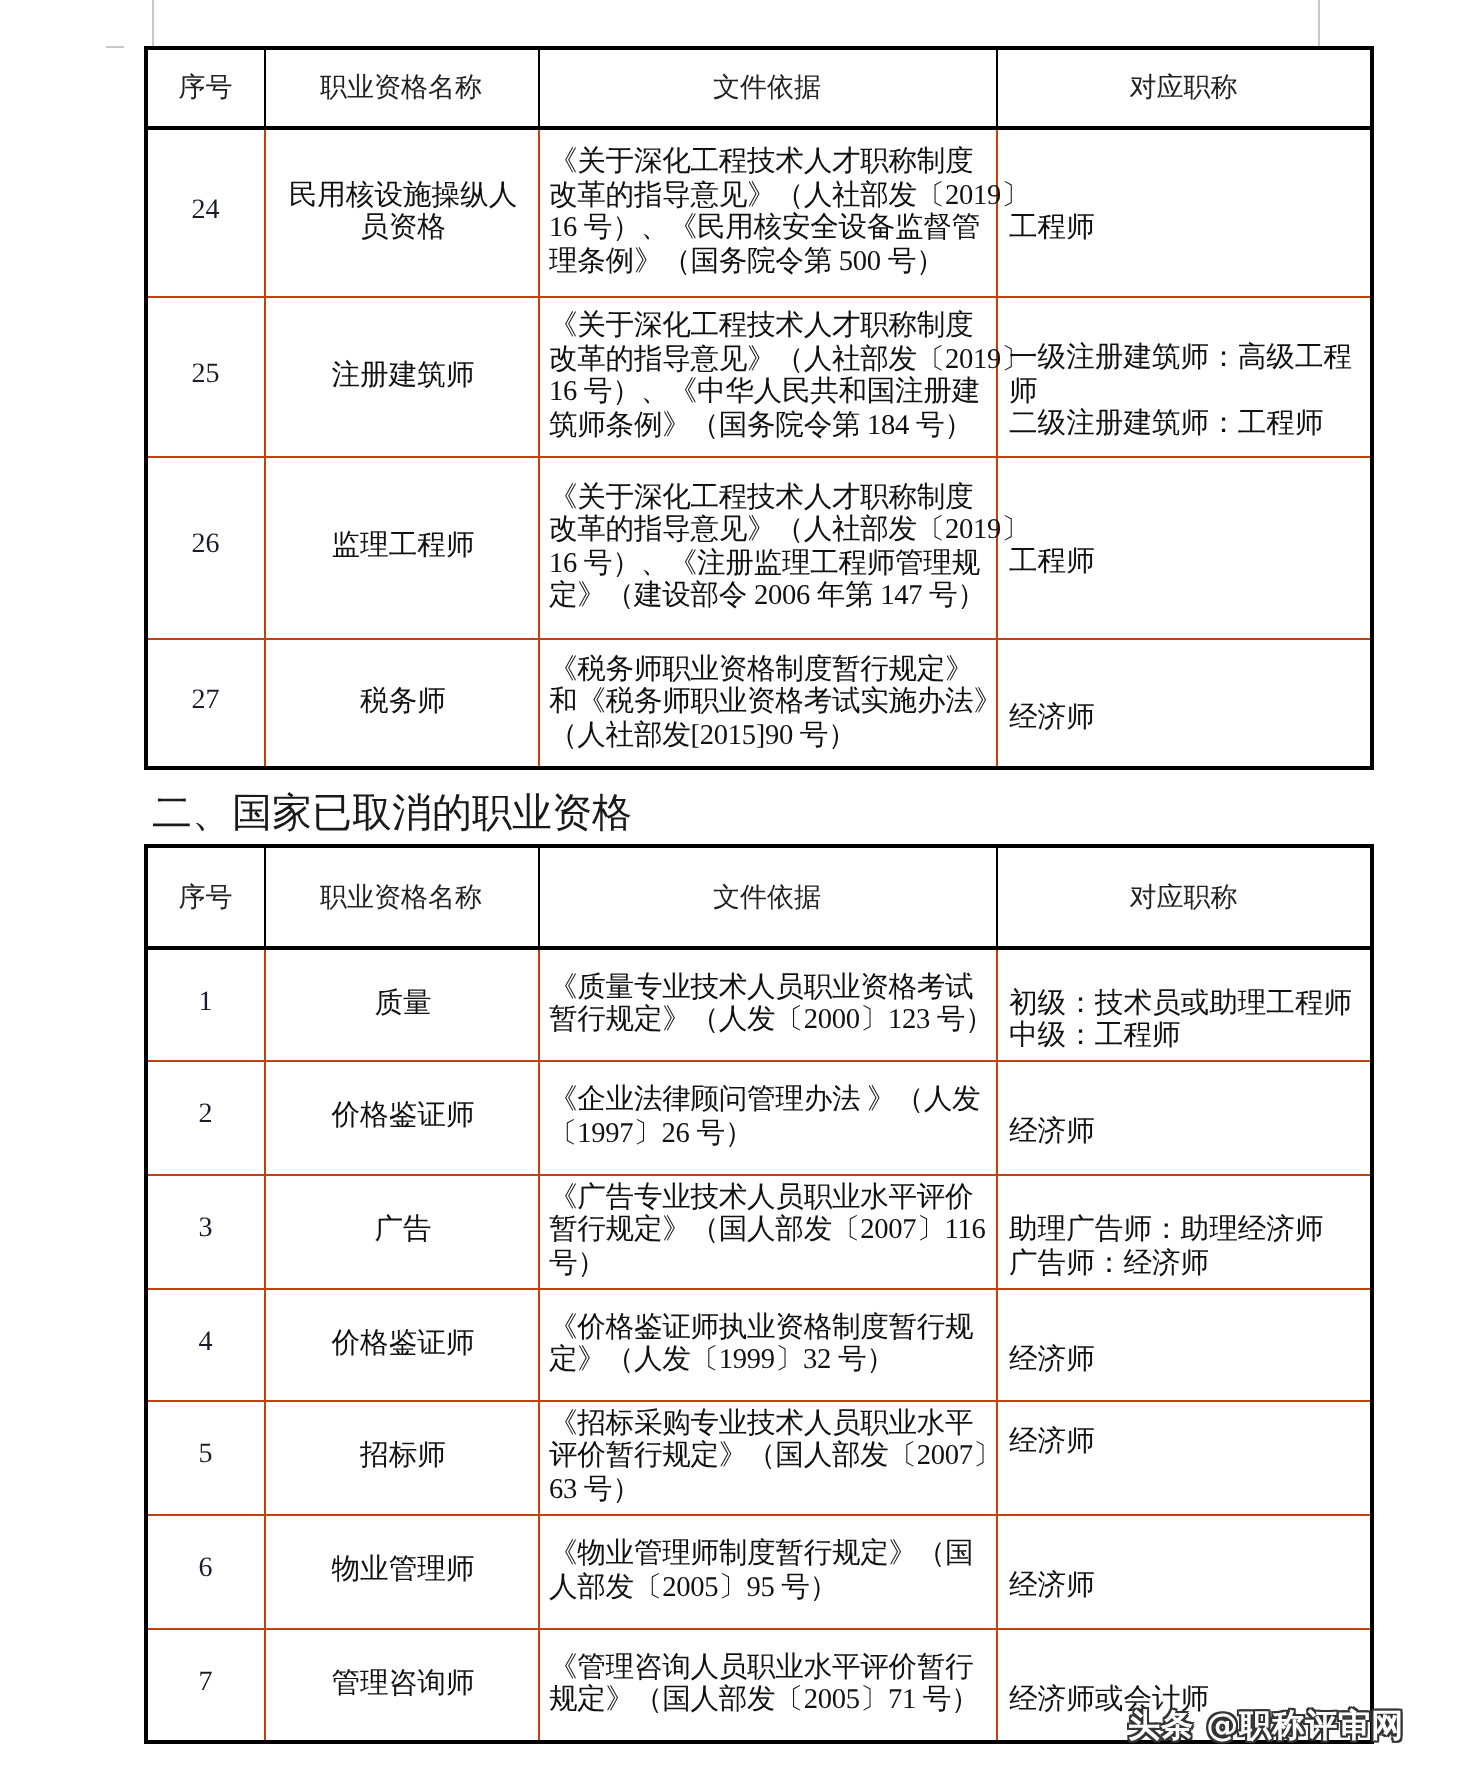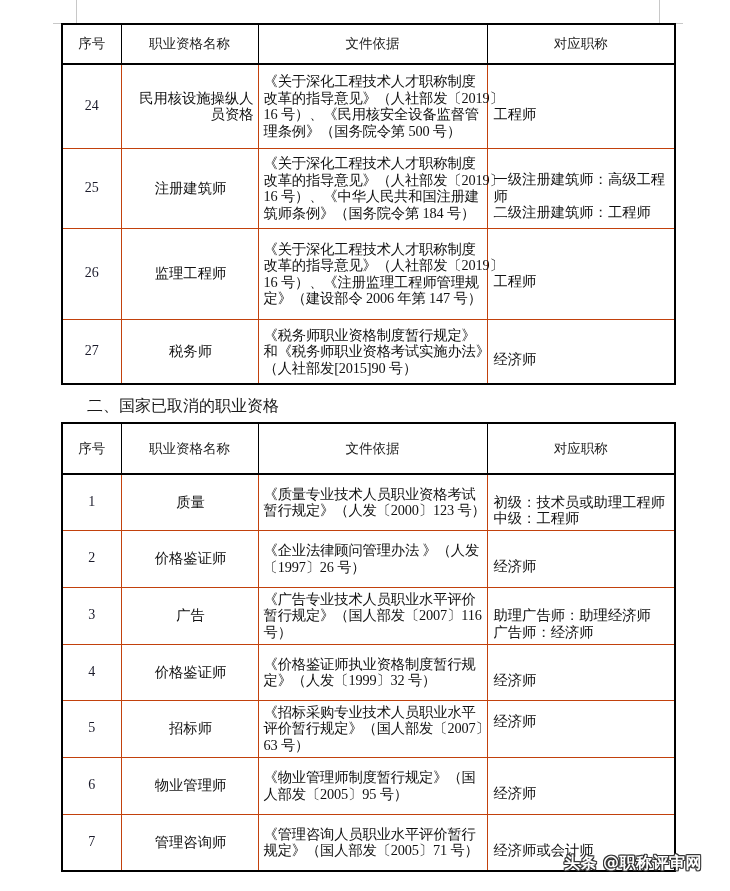--- a/index.html
+++ b/index.html
@@ -6,21 +6,21 @@
   body { width: 730px; height: 891px; position: relative; overflow: hidden;
          font-family: "Liberation Serif", "DejaVu Serif", serif; color: #111; }
 
   
   .mark { position: absolute; background: #c8c8c8; }
   .mark-l-v { left: 76px; top: 0; width: 1px; height: 23px; }
   .mark-l-h { left: 53px; top: 23px; width: 9px; height: 1px; }
   .mark-r-v { left: 659px; top: 0; width: 1px; height: 23px; }
   .mark-r-h { left: 674px; top: 23px; width: 9px; height: 1px; }
 
-  table.qual { position: absolute; left: 61px; width: 613px; table-layout: fixed;
+  table.qual { position: absolute; left: 72px; width: 613px; table-layout: fixed;
                border-collapse: collapse; border: 2.5px solid #000; }
   table.qual col.w-no { width: 59px; }
   table.qual col.w-name { width: 137px; }
   table.qual col.w-basis { width: 229px; }
   table.qual col.w-title { width: 188px; }
 
   table.qual th { font-family: "DejaVu Sans", "Liberation Sans", sans-serif; font-weight: normal;
                   font-size: 13.5px; color: #222; text-align: center; vertical-align: middle;
                   border: 1px solid #000; border-bottom: 2.5px solid #000; padding: 0; }
   table.qual td { border: 1px solid #c2410c; font-size: 14.3px; line-height: 16.5px; vertical-align: middle;
@@ -30,24 +30,24 @@
   table.qual td.c-basis { text-align: left; padding: 0 2px 0 5px; letter-spacing: -0.15px; }
   table.qual td.c-title { text-align: left; padding: 16px 4px 0 6px; }
 
   
   #t1 { top: 23px; }
   #t1 thead tr { height: 40px; }
   #t1 tbody tr:nth-child(1) { height: 84px; }
   #t1 tbody tr:nth-child(2) { height: 80px; }
   #t1 tbody tr:nth-child(3) { height: 91px; }
   #t1 tbody tr:nth-child(4) { height: 65px; }
-  #t1 tbody tr:nth-child(1) td.c-name { text-align: right; }
-
-  
-  .section-heading { position: absolute; left: 87px; top: 393px; font-size: 16px; line-height: 26px;
+  #t1 tbody tr:nth-child(1) td.c-name { text-align: center; }
+
+  
+  .section-heading { position: absolute; left: 76px; top: 393px; font-size: 20px; line-height: 26px;
                      font-family: "DejaVu Sans", "Liberation Sans", sans-serif; color: #1a1a1a; margin: 0;
                      font-weight: normal; }
 
   
   #t2 { top: 422px; }
   #t2 thead tr { height: 51px; }
   #t2 tbody tr { height: 57px; }
   #t2 tbody tr:nth-child(1) { height: 56px; }
   #t2 tbody tr:nth-child(4) { height: 56px; }
   #t2 tbody tr:nth-child(5) td.c-title { vertical-align: top; padding-top: 12px; }

